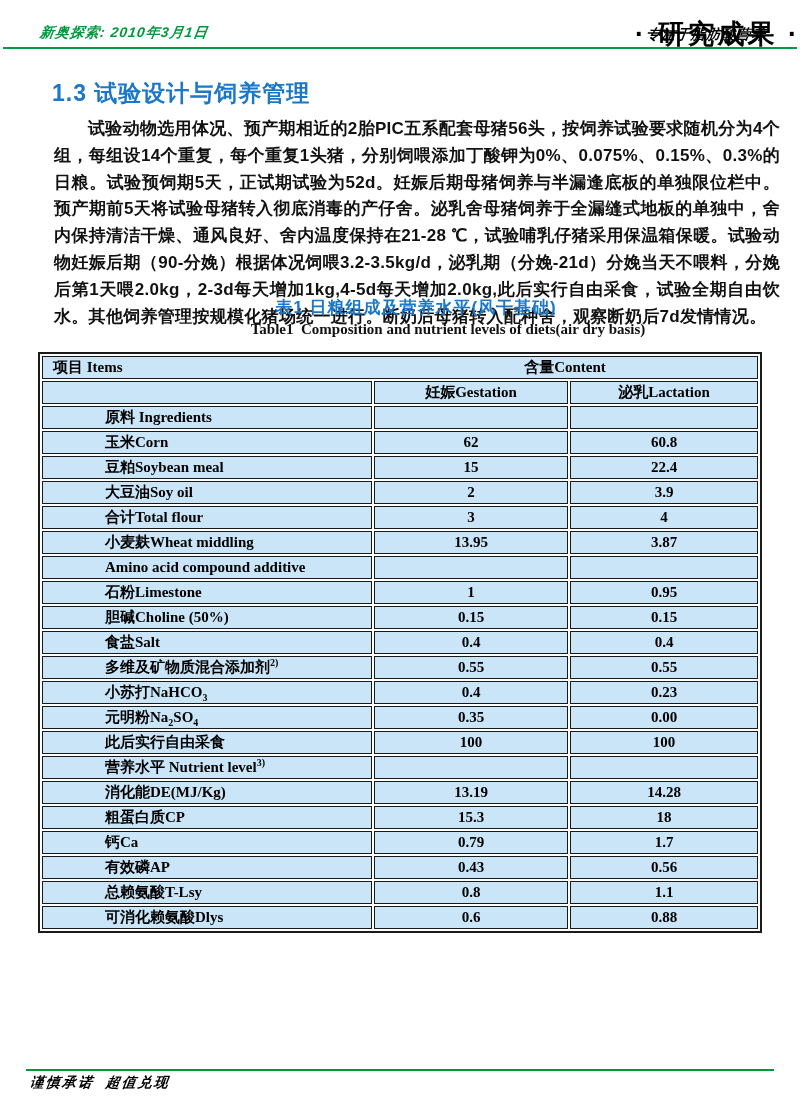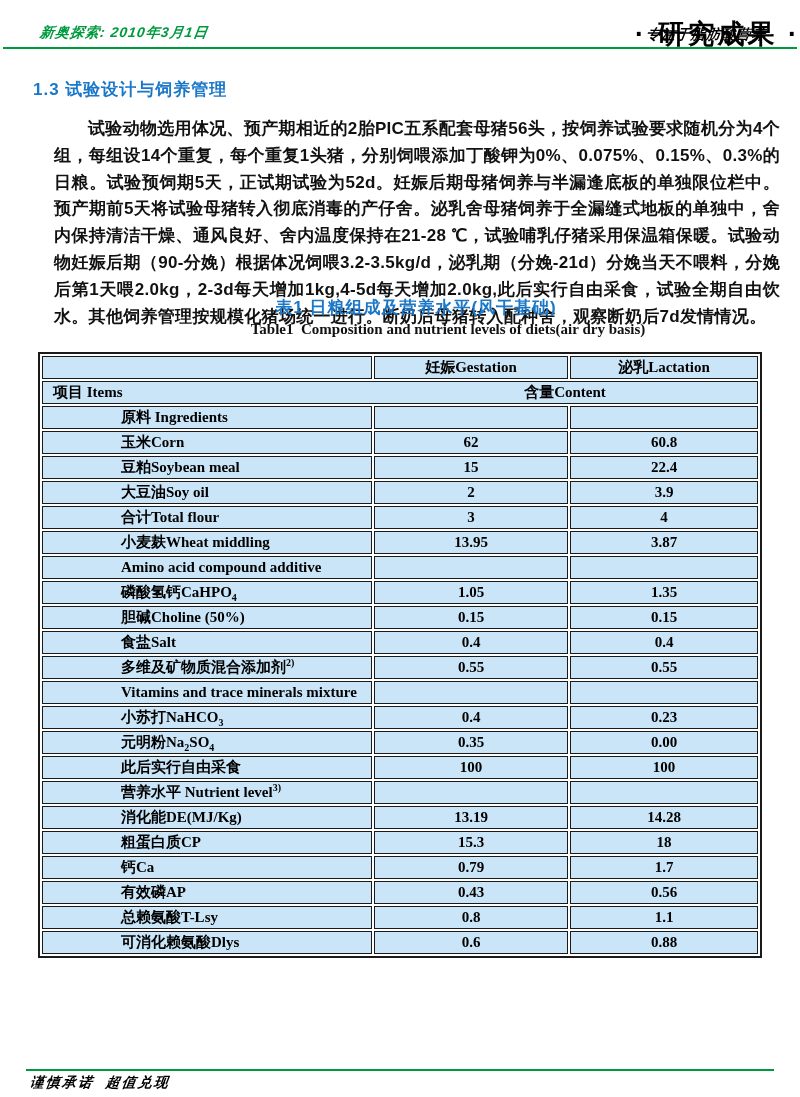--- a/index.html
+++ b/index.html
@@ -28,22 +28,22 @@
   }
   .hdr-right{
     position:absolute;top:26px;right:34px;color:#000;
     font-style:italic;font-weight:700;font-size:14px;letter-spacing:1px;
     transform:skewX(-8deg);white-space:pre;
   }
   .hdr-line{position:absolute;top:47px;left:3px;right:3px;height:2px;background:var(--green);}
 
   
   .sec-heading{
-    position:absolute;top:78px;left:33px;margin:0;
-    font-size:17px;font-weight:700;color:var(--blue);letter-spacing:1px;
+    position:absolute;top:78px;left:52px;margin:0;
+    font-size:23px;font-weight:700;color:var(--blue);letter-spacing:1px;
   }
   .body-par{
     position:absolute;top:100px;left:38px;width:726px;margin:16px;
     font-size:17px;font-weight:700;line-height:26.8px;
     text-align:justify;text-indent:2em;letter-spacing:0.3px;
   }
 
   
   .tbl-title-cn{
     position:absolute;top:296px;left:0;width:100%;text-align:center;
@@ -64,21 +64,21 @@
     font-family:"Liberation Serif", serif;font-size:15px;font-weight:700;
     table-layout:fixed;
   }
   .diet-table td{
     background:var(--cell-blue);
     border:1px solid #1a1a1a;
     height:21px;line-height:21px;
     padding:0 4px;overflow:hidden;white-space:nowrap;
     vertical-align:middle;color:#000;
   }
-  .diet-table td.label-cell{padding-left:78px;text-align:left;}
+  .diet-table td.label-cell{padding-left:62px;text-align:left;}
   .diet-table td.val{text-align:center;}
   .diet-table td.band-cell{padding:0;}
   .band-inner{display:flex;align-items:center;height:21px;}
   .band-inner .items-label{width:330px;padding-left:10px;box-sizing:border-box;text-align:left;}
   .band-inner .content-label{flex:1;text-align:center;}
   .diet-table sup,.diet-table sub{font-size:10px;line-height:0;}
 
   
   .footer-line{position:absolute;top:1069px;left:26px;right:26px;height:2px;background:var(--green);}
   .footer-slogan{
@@ -104,32 +104,32 @@
   <div class="tbl-title-en">Table1  Composition and nutrient levels of diets(air dry basis)</div>
 
   <table class="diet-table">
     <colgroup>
       <col style="width:330px">
       <col style="width:194px">
       <col style="width:188px">
     </colgroup>
     <thead>
       <tr>
-        <td class="label-cell"></td>
-        <td class="val">妊娠Gestation</td>
-        <td class="val">泌乳Lactation</td>
-      </tr>
-      <tr>
         <td colspan="3" class="band-cell">
           <div class="band-inner">
             <span class="items-label">项目 Items</span>
             <span class="content-label">含量Content</span>
           </div>
         </td>
       </tr>
+      <tr>
+        <td class="label-cell"></td>
+        <td class="val">妊娠Gestation</td>
+        <td class="val">泌乳Lactation</td>
+      </tr>
     </thead>
     <tbody id="tbody">
         <tr>
           <td class="label-cell">原料 Ingredients</td>
           <td class="val"></td>
           <td class="val"></td>
         </tr>
         <tr>
           <td class="label-cell">玉米Corn</td>
           <td class="val">62</td>
@@ -154,45 +154,40 @@
           <td class="label-cell">小麦麸Wheat middling</td>
           <td class="val">13.95</td>
           <td class="val">3.87</td>
         </tr>
         <tr>
           <td class="label-cell">Amino acid compound additive</td>
           <td class="val"></td>
           <td class="val"></td>
         </tr>
         <tr>
-          <td class="label-cell">磷酸氢钙CaHPO<sub>4</sub></td>
-          <td class="val">1.05</td>
-          <td class="val">1.35</td>
+          <td class="label-cell">石粉Limestone</td>
+          <td class="val">1</td>
+          <td class="val">0.95</td>
         </tr>
         <tr>
           <td class="label-cell">胆碱Choline (50%)</td>
           <td class="val">0.15</td>
           <td class="val">0.15</td>
         </tr>
         <tr>
           <td class="label-cell">食盐Salt</td>
           <td class="val">0.4</td>
           <td class="val">0.4</td>
         </tr>
         <tr>
           <td class="label-cell">多维及矿物质混合添加剂<sup>2)</sup></td>
           <td class="val">0.55</td>
           <td class="val">0.55</td>
         </tr>
         <tr>
-          <td class="label-cell">Vitamins and trace minerals mixture</td>
-          <td class="val"></td>
-          <td class="val"></td>
-        </tr>
-        <tr>
           <td class="label-cell">小苏打NaHCO<sub>3</sub></td>
           <td class="val">0.4</td>
           <td class="val">0.23</td>
         </tr>
         <tr>
           <td class="label-cell">元明粉Na<sub>2</sub>SO<sub>4</sub></td>
           <td class="val">0.35</td>
           <td class="val">0.00</td>
         </tr>
         <tr>

